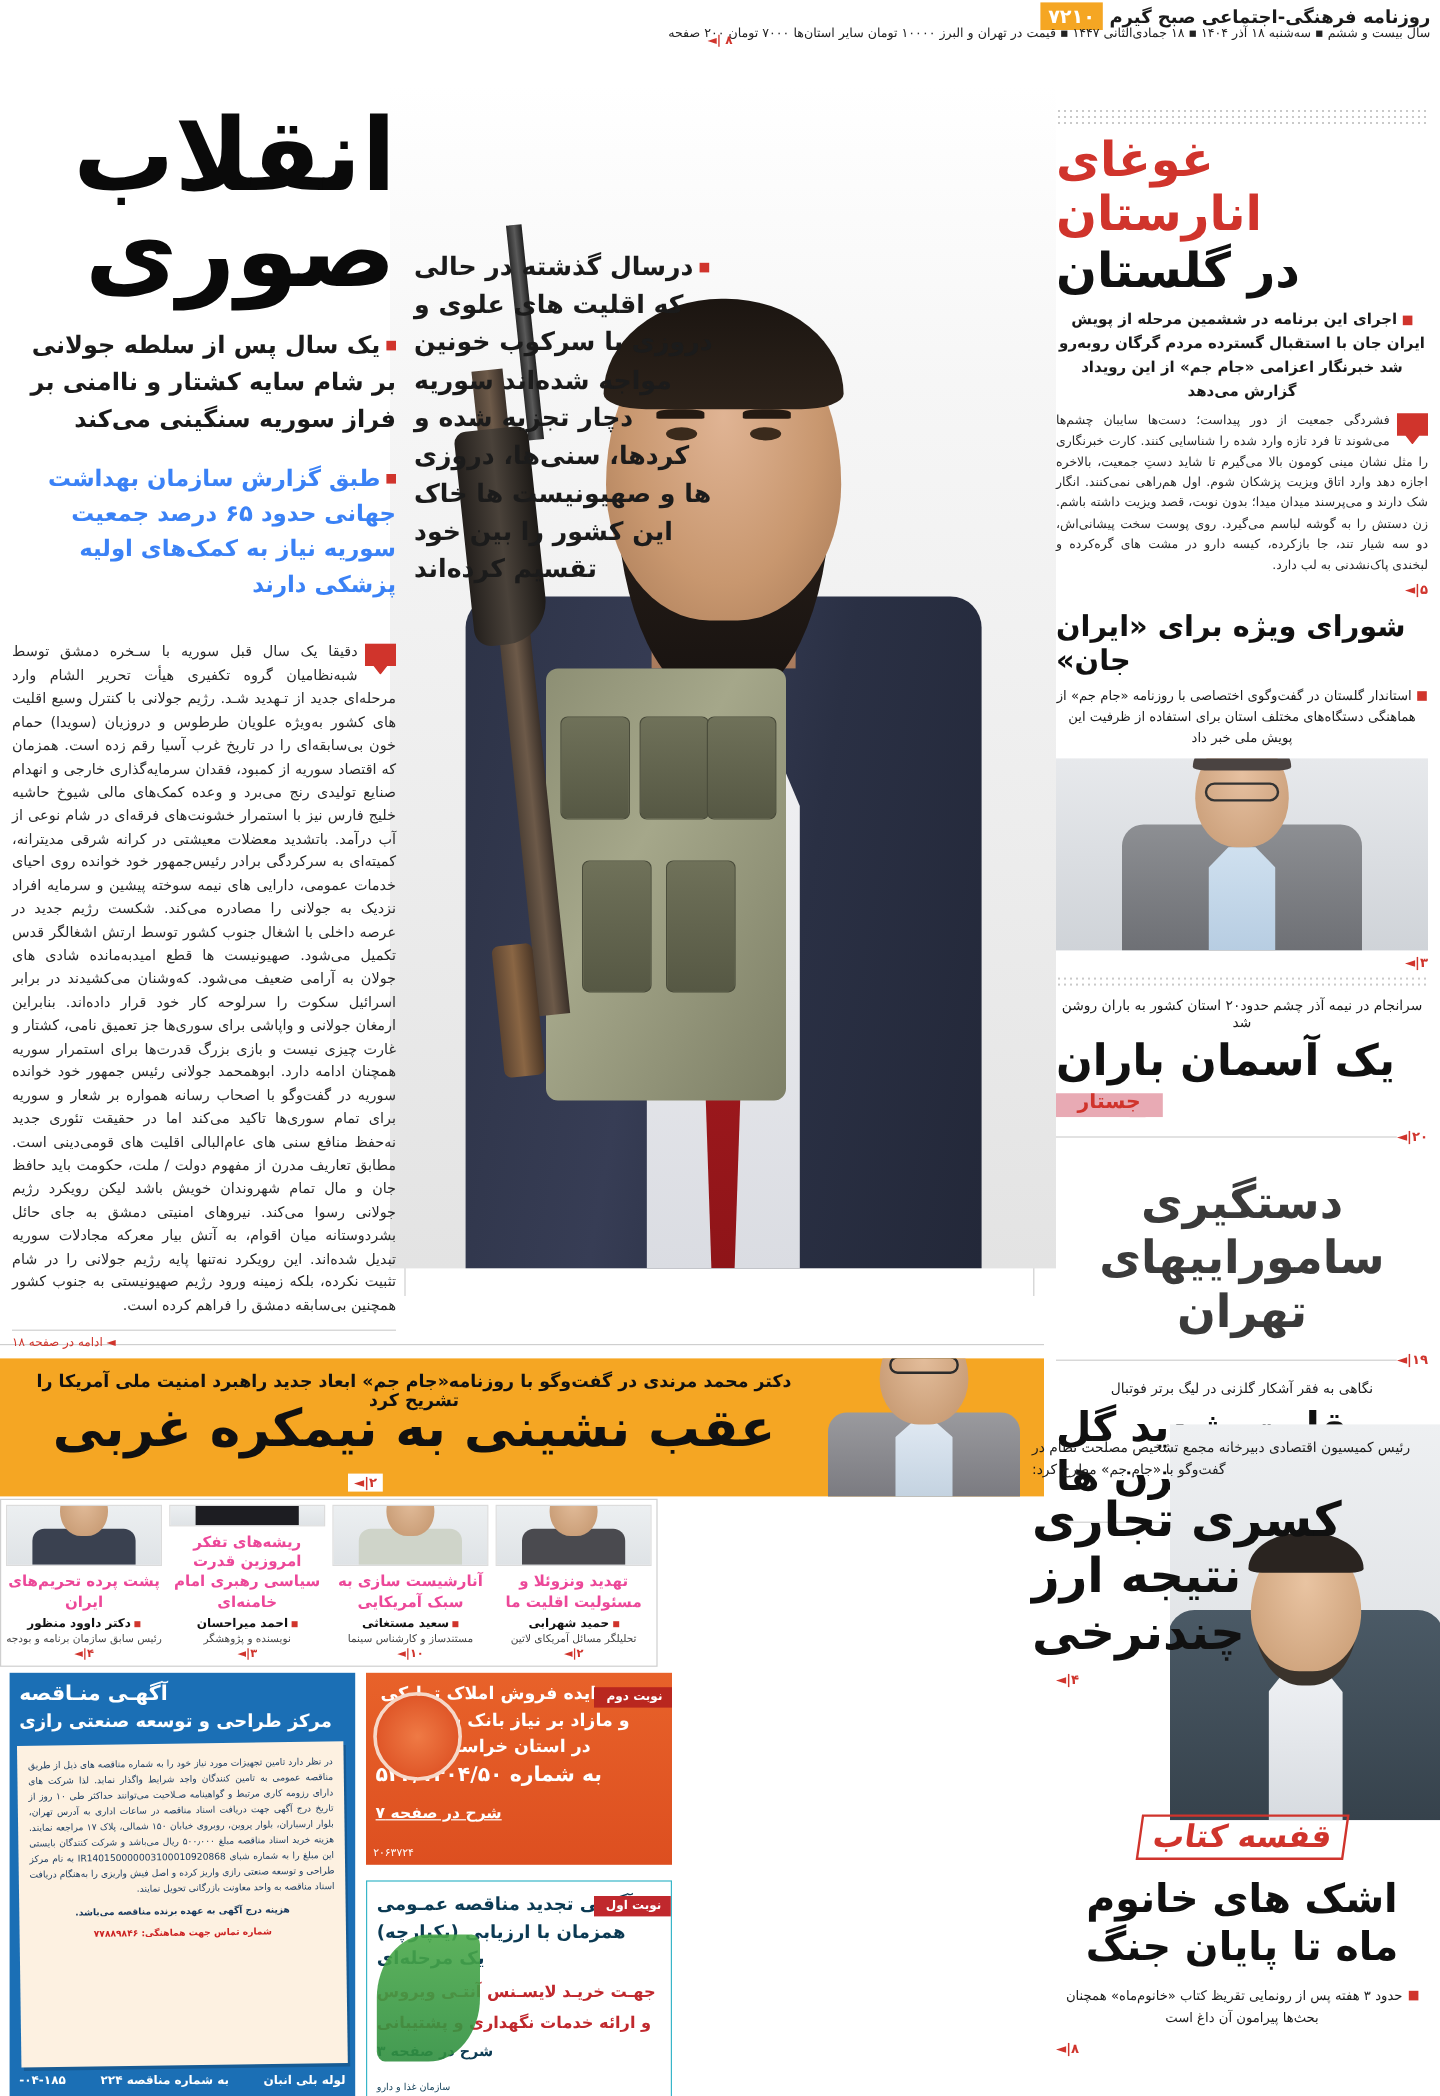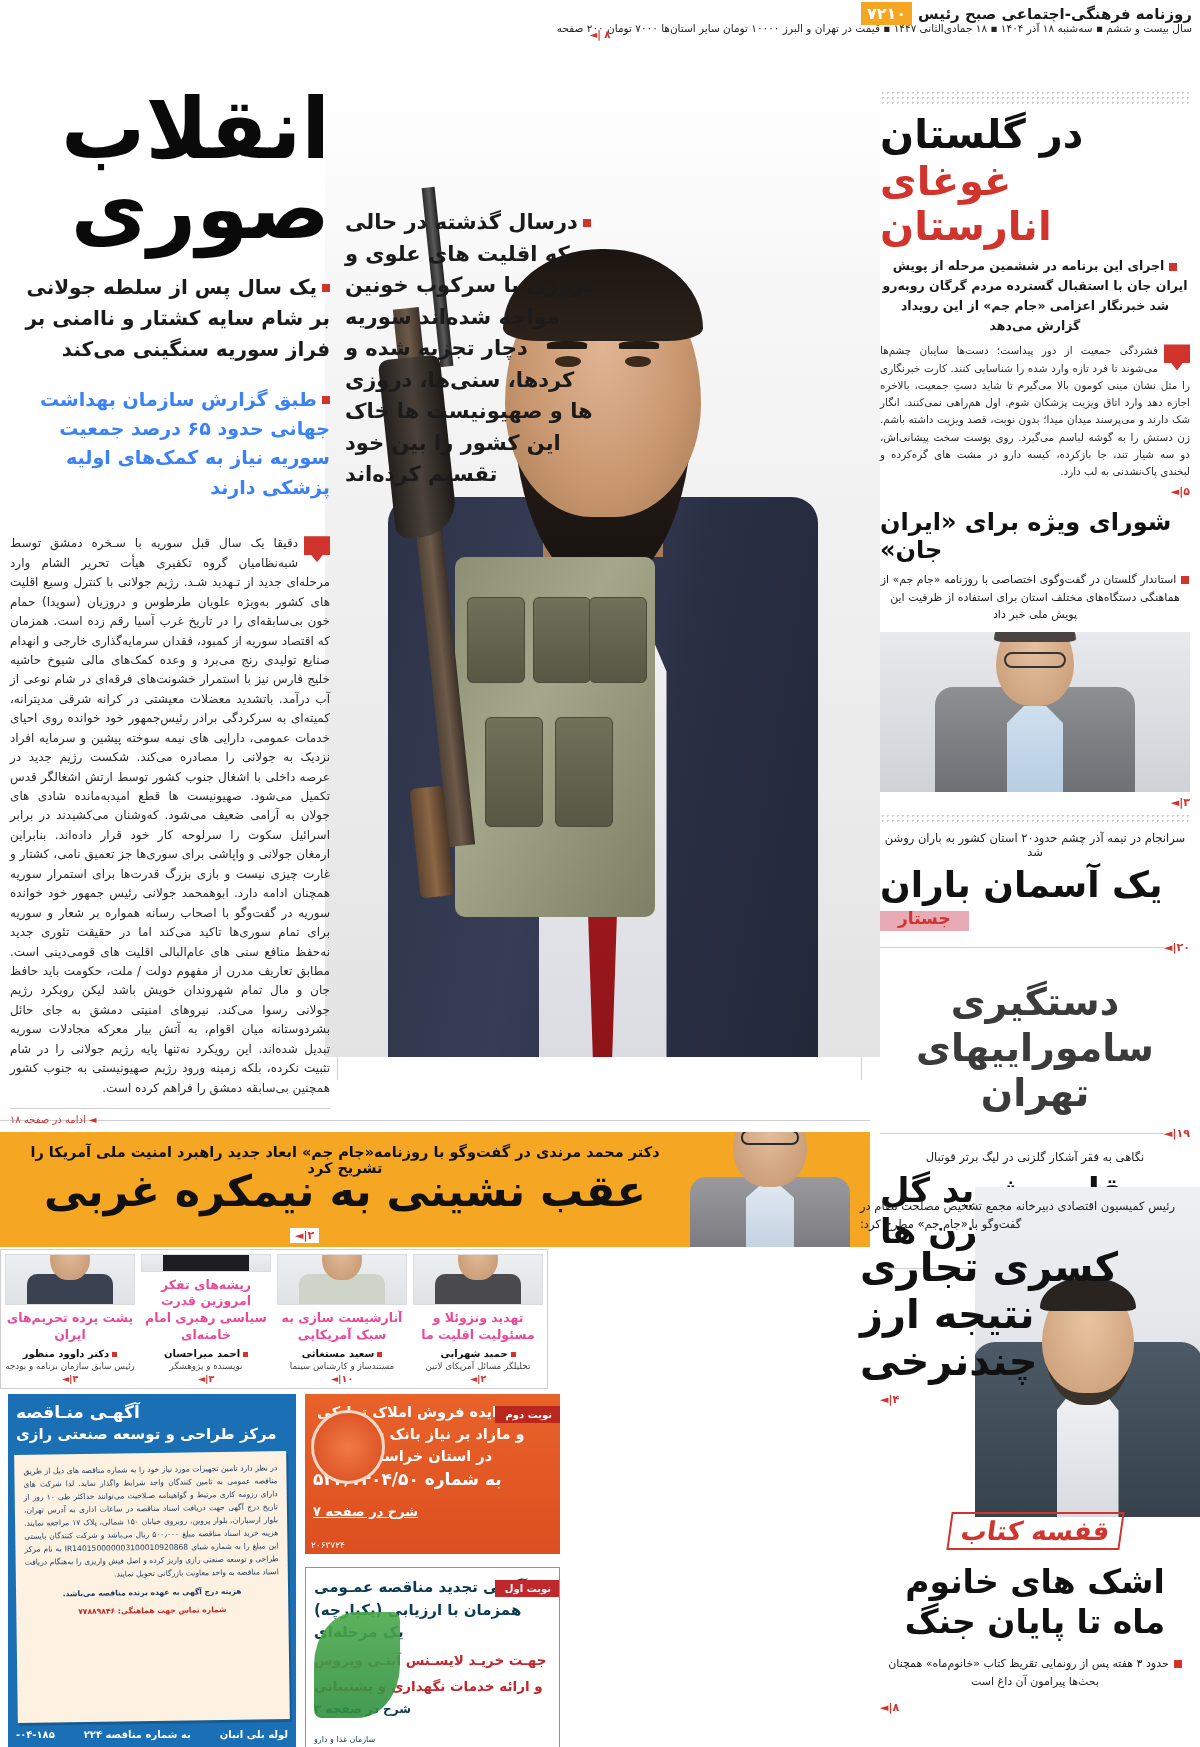--- a/index.html
+++ b/index.html
@@ -489,21 +489,21 @@
     position:absolute; inset:0; display:flex; align-items:center;
     justify-content:center; color:#ffffff; font-size:66px; font-weight:bold;
     letter-spacing:-3px; direction:rtl;
   }
 </style>
 </head>
 <body>
 
 <div class="masthead">
   <div class="mh-line1">
-    <span class="mh-title">روزنامه فرهنگی-اجتماعی صبح رئیس</span>
+    <span class="mh-title">روزنامه فرهنگی-اجتماعی صبح گیرم</span>
     <span class="mh-badge">۷۲۱۰</span>
   </div>
   <div class="mh-line2">سال بیست و ششم ▪ سه‌شنبه ۱۸ آذر ۱۴۰۴ ▪ ۱۸ جمادی‌الثانی ۱۴۴۷ ▪ قیمت در تهران و البرز ۱۰۰۰۰ تومان سایر استان‌ها ۷۰۰۰ تومان ۲۰۰ صفحه</div>
 </div>
 
 <div class="page">
 
   <div class="nameplate">
     <div class="np-inner"></div>
     <div class="np-text">جام جم</div>
@@ -556,24 +556,24 @@
     <div class="continue-note">◄ ادامه در صفحه ۱۸</div>
   </div>
 
   <div class="center-deck">
     <span class="bullet-sq"></span><span>درسال گذشته در حالی که اقلیت های علوی و دروزی با سرکوب خونین مواجه شده‌اند سوریه دچار تجزیه شده و کردها، سنی‌ها، دروزی ها و صهیونیست ها خاک این کشور را بین خود تقسیم کرده‌اند</span>
   </div>
 
   <div class="sidebar">
     <div class="dot-strip"></div>
 
-    <div class="sb-h1">در گلستان</div>
     <div class="sb-h1">
       <span class="red">غوغای انارستان</span>
     </div>
+    <div class="sb-h1">در گلستان</div>
 
     <div class="sb-deck">
       <span class="bullet-sq"></span><span>اجرای این برنامه در ششمین مرحله از پویش ایران جان با استقبال گسترده مردم گرگان روبه‌رو شد خبرنگار اعزامی «جام جم» از این رویداد گزارش می‌دهد</span>
     </div>
 
     <div class="sb-body">
       <span class="sb-logo"></span>
       <span>فشردگی جمعیت از دور پیداست؛ دست‌ها سایبان چشم‌ها می‌شوند تا فرد تازه وارد شده را شناسایی کنند. کارت خبرنگاری را مثل نشان مینی کومون بالا می‌گیرم تا شاید دستِ جمعیت، بالاخره اجازه دهد وارد اتاق ویزیت پزشکان شوم. اول هم‌راهی نمی‌کنند. انگار شک دارند و می‌پرسند میدان میدا؛ بدون نوبت، قصد ویزیت داشته باشم. زن دستش را به گوشه لباسم می‌گیرد. روی پوست سخت پیشانی‌اش، دو سه شیار تند، جا بازکرده، کیسه دارو در مشت های گره‌کرده و لبخندی پاک‌نشدنی به لب دارد.</span>
     </div>
     <div class="pg-ref">۵|◄</div>

